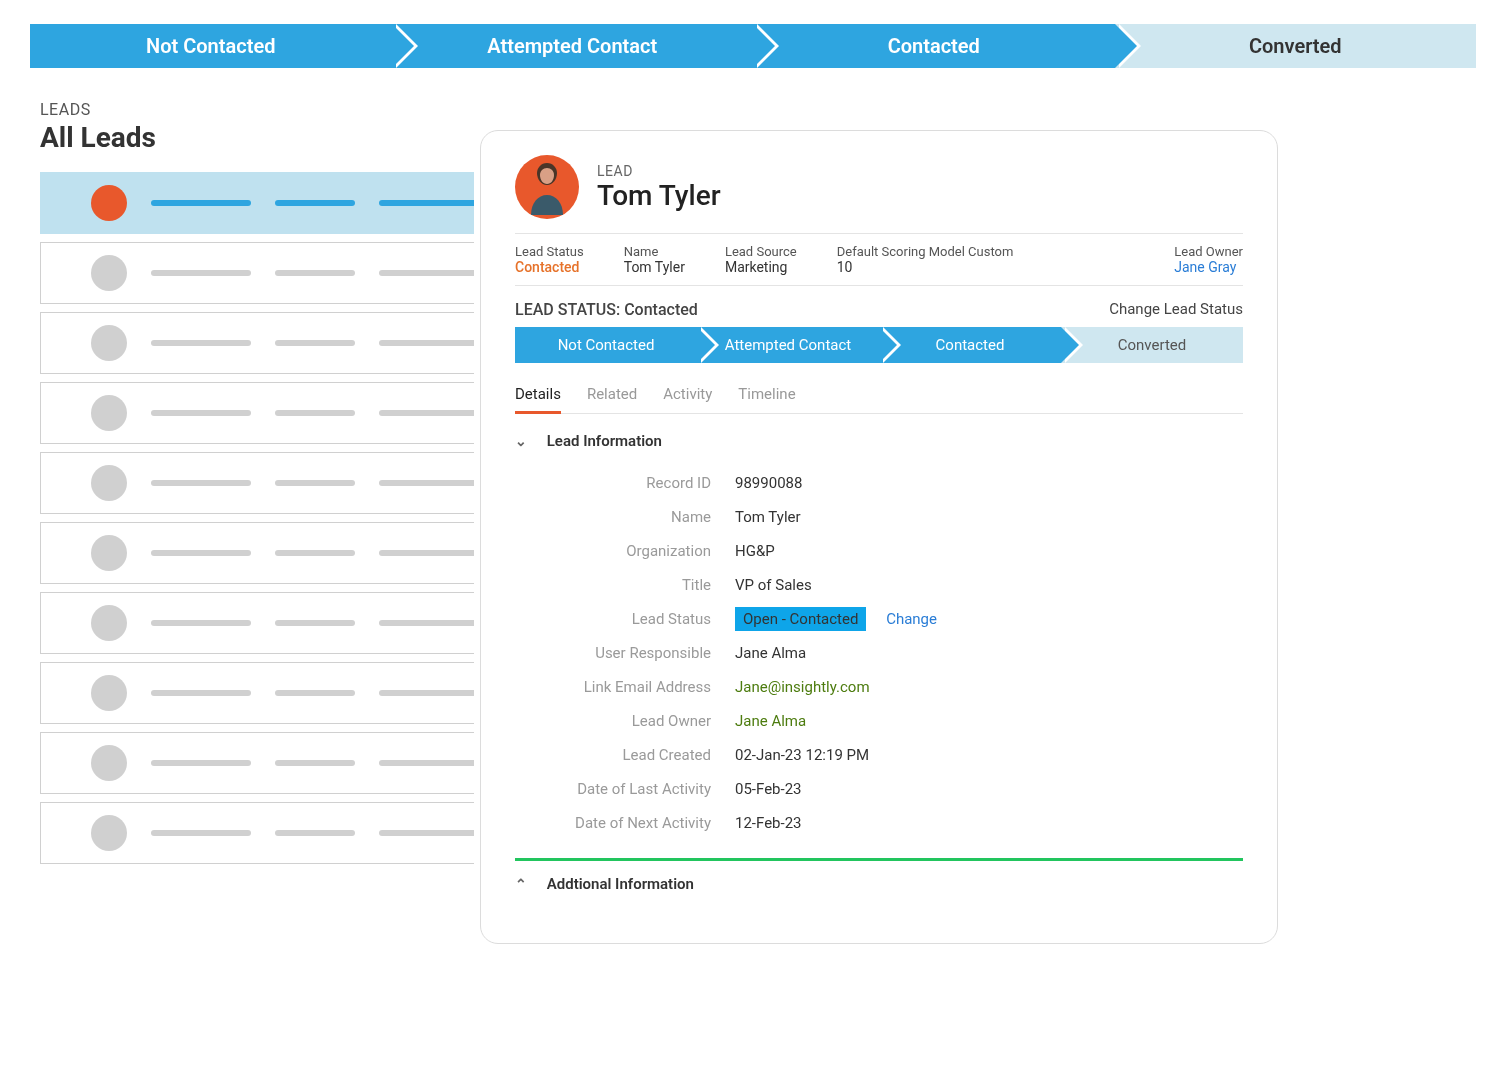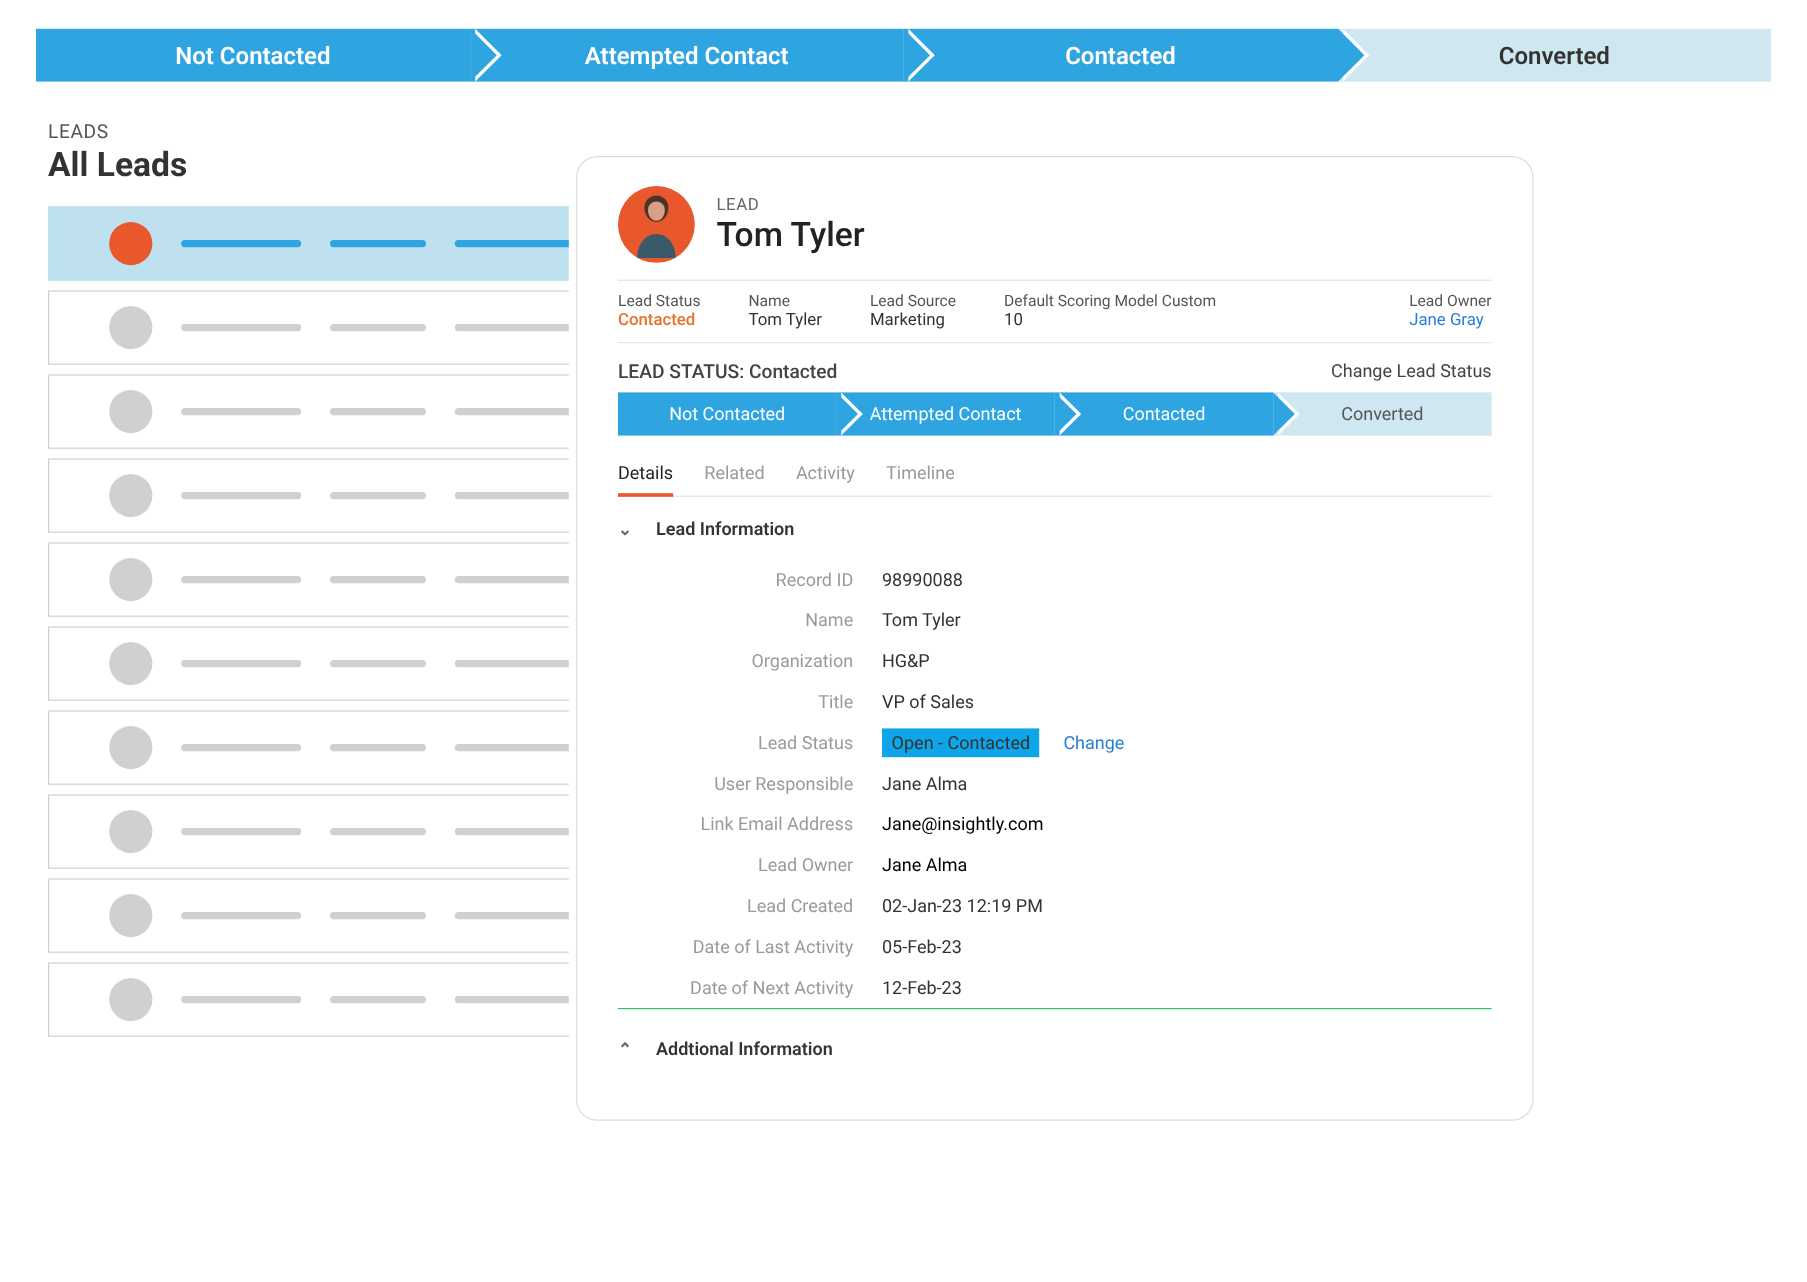--- a/index.html
+++ b/index.html
@@ -181,29 +181,29 @@
   .tab.active { color: #222; border-bottom: 3px solid #e8582c; margin-bottom: -1px; }
 
   .section-header { display: flex; align-items: center; gap: 20px; font-size: 15px; font-weight: 600; color: #333; margin: 6px 0 16px 0; }
   .chev { font-size: 14px; color: #666; display: inline-block; }
   .chev.down::before { content: '\2304'; }
   .chev.up::before { content: '\2303'; }
 
   .field-row { display: flex; align-items: center; min-height: 34px; font-size: 15px; }
   .field-row .flabel { width: 220px; text-align: right; color: #9a9a9a; padding-right: 24px; }
   .field-row .fvalue { color: #333; }
-  .field-row .fvalue.link { color: #000000; text-align: center; }
+  .field-row .fvalue.link { color: #4d7c0f; text-align: center; }
   .badge {
     background: #0ea5e9;
     padding: 3px 8px;
     color: #333;
     margin-right: 16px;
   }
   .change-link { color: #2a7dd6; }
-  .fields-wrap { border-bottom: 1px solid #22c55e; margin-bottom: 24px; }
+  .fields-wrap { border-bottom: 3px solid #22c55e; padding-bottom: 18px; margin-bottom: 14px; }
 </style>
 </head>
 <body>
 
 <div class="top-pipeline">
   <div class="stage">Not Contacted</div>
   <div class="stage">Attempted Contact</div>
   <div class="stage">Contacted</div>
   <div class="stage final">Converted</div>
 </div>

